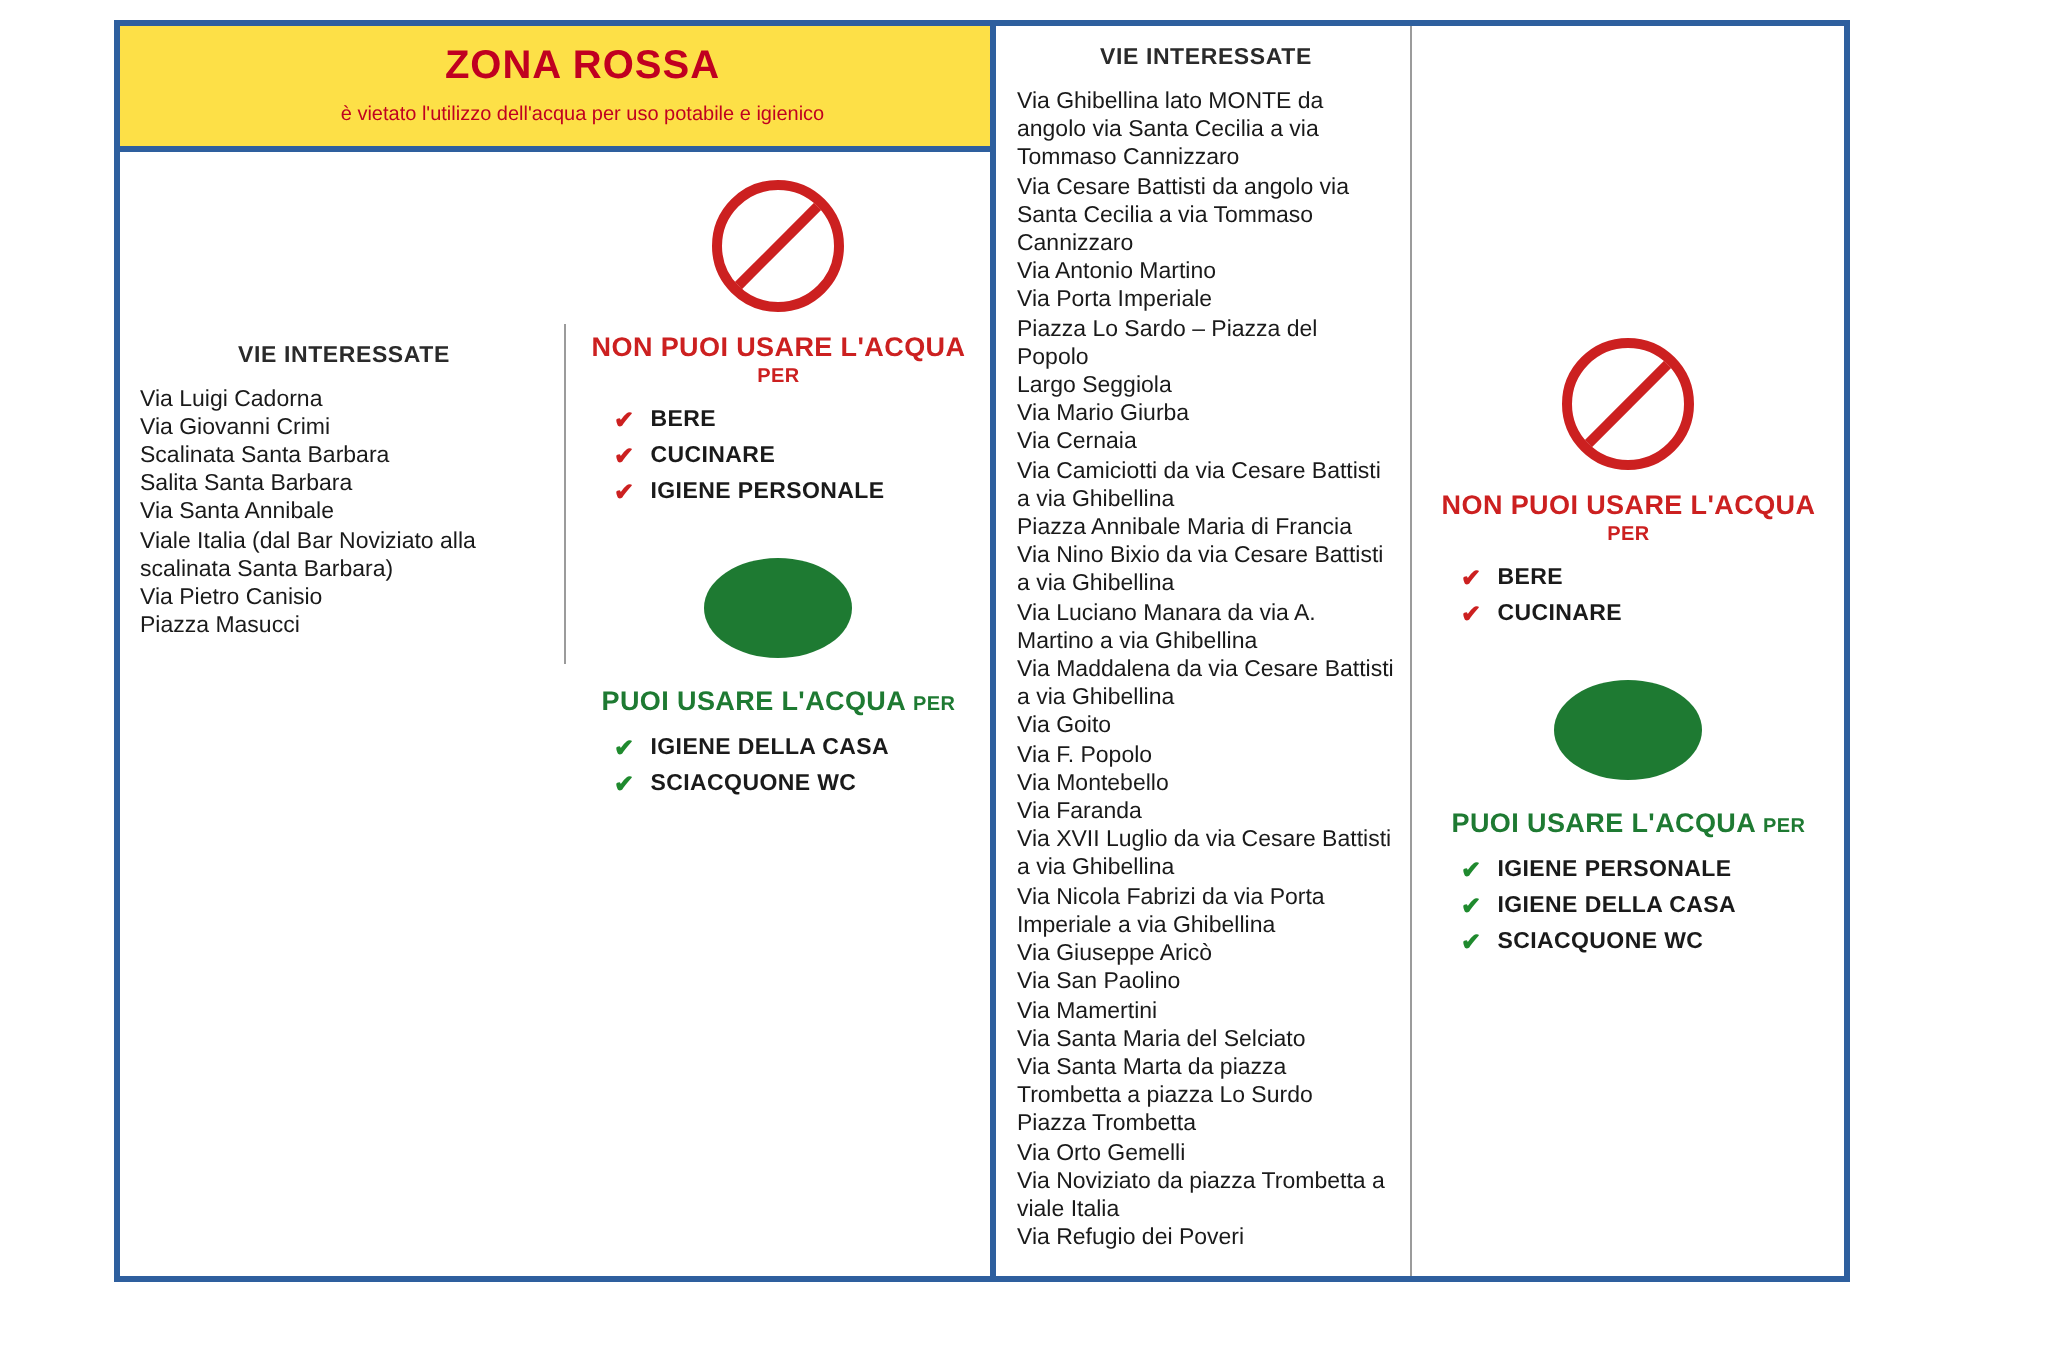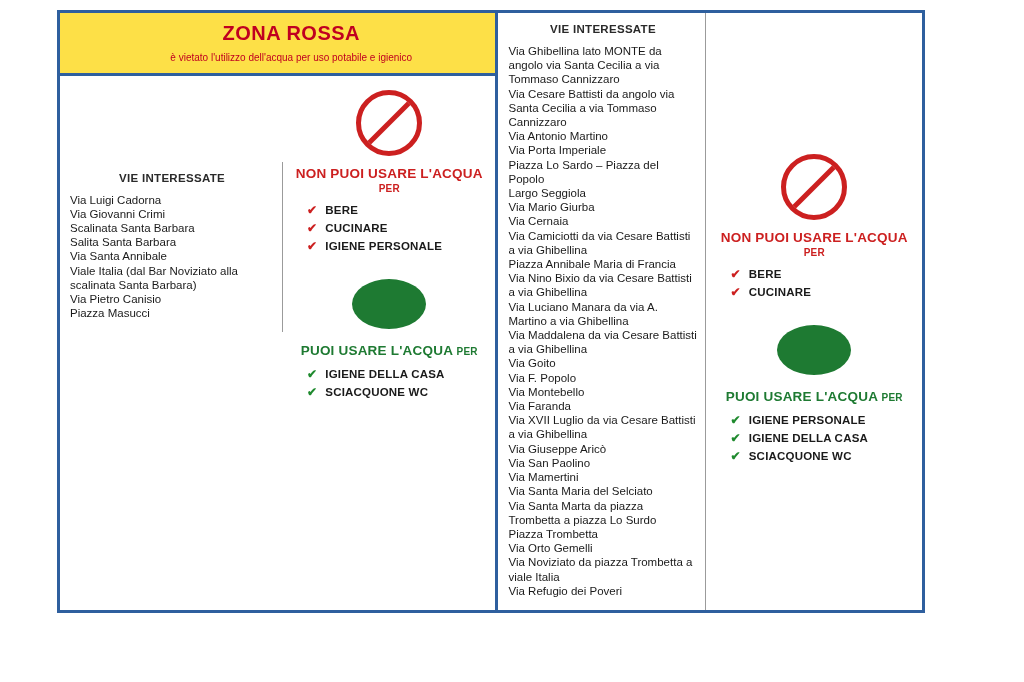--- a/index.html
+++ b/index.html
@@ -264,20 +264,21 @@
         <div class="street">Via Camiciotti da via Cesare Battisti a via Ghibellina</div>
         <div class="street">Piazza Annibale Maria di Francia</div>
         <div class="street">Via Nino Bixio da via Cesare Battisti a via Ghibellina</div>
         <div class="street">Via Luciano Manara da via A. Martino a via Ghibellina</div>
         <div class="street">Via Maddalena da via Cesare Battisti a via Ghibellina</div>
         <div class="street">Via Goito</div>
         <div class="street">Via F. Popolo</div>
         <div class="street">Via Montebello</div>
         <div class="street">Via Faranda</div>
         <div class="street">Via XVII Luglio da via Cesare Battisti a via Ghibellina</div>
+        <div class="street">Via Nicola Fabrizi da via Porta Imperiale a via Ghibellina</div>
         <div class="street">Via Giuseppe Aricò</div>
         <div class="street">Via San Paolino</div>
         <div class="street">Via Mamertini</div>
         <div class="street">Via Santa Maria del Selciato</div>
         <div class="street">Via Santa Marta da piazza Trombetta a piazza Lo Surdo</div>
         <div class="street">Piazza Trombetta</div>
         <div class="street">Via Orto Gemelli</div>
         <div class="street">Via Noviziato da piazza Trombetta a viale Italia</div>
         <div class="street">Via Refugio dei Poveri</div>
 

